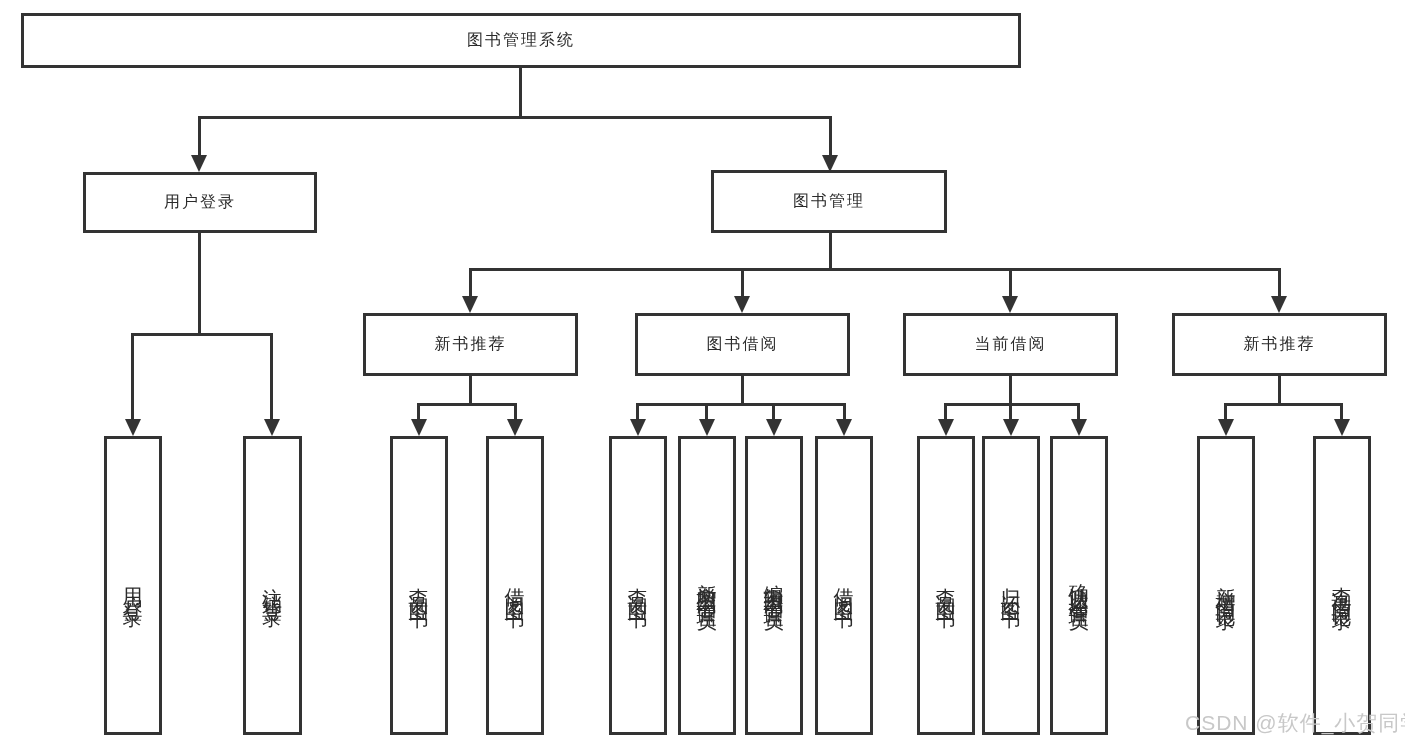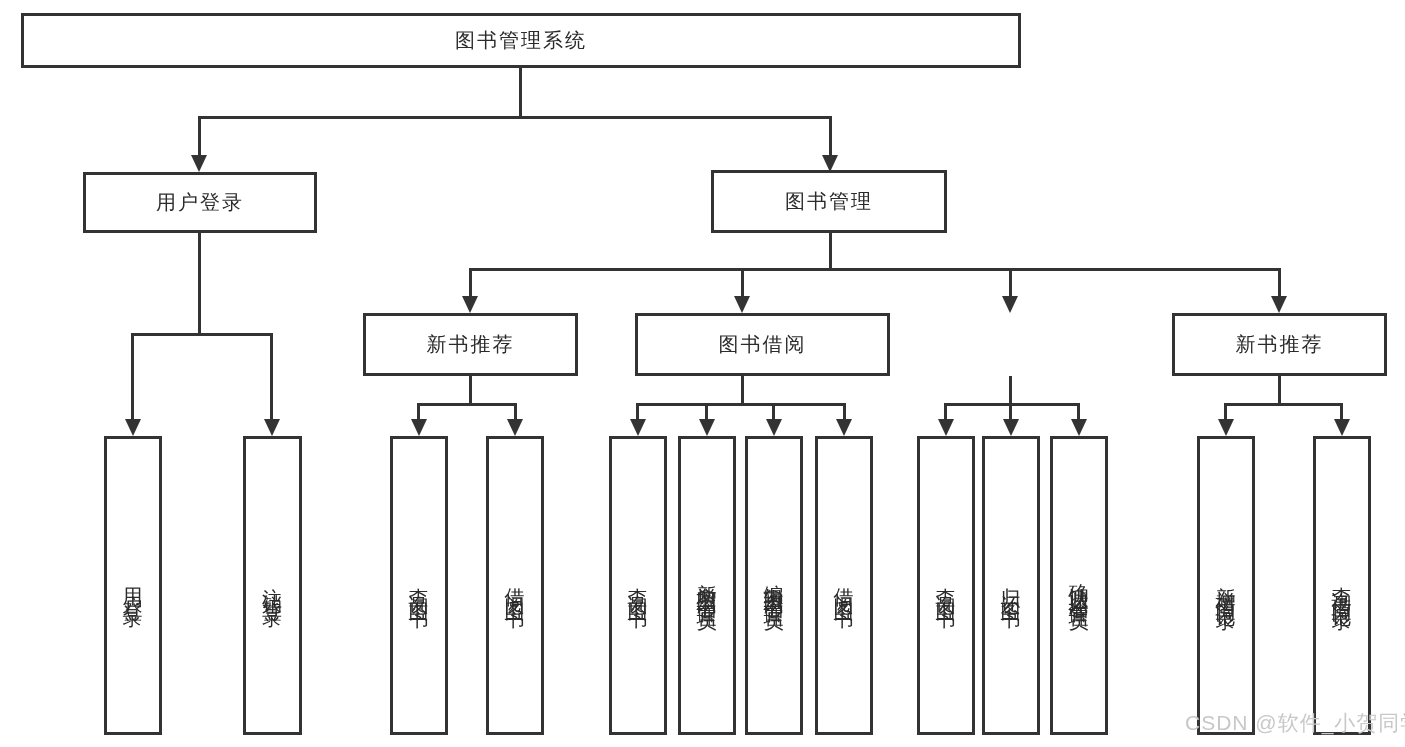--- a/index.html
+++ b/index.html
@@ -17,21 +17,21 @@
   }
   .box {
     position: absolute;
     box-sizing: border-box;
     border: 3px solid #333333;
     background: #ffffff;
     color: #2b2b2b;
     display: flex;
     align-items: center;
     justify-content: center;
-    font-size: 20px;
+    font-size: 16px;
     letter-spacing: 2px;
     text-align: center;
   }
   .leaf {
     position: absolute;
     box-sizing: border-box;
     border: 3px solid #333333;
     background: #ffffff;
     color: #2b2b2b;
     display: flex;
@@ -88,24 +88,27 @@
   </div>
 
   <div class="box" style="left:711px; top:170px; width:236px; height:63px;">
     <span>图书管理</span>
   </div>
 
   <div class="box" style="left:363px; top:313px; width:215px; height:63px;">
     <span>新书推荐</span>
   </div>
 
-  <div class="box" style="left:635px; top:313px; width:255px; height:63px;">
+  <div class="box" style="left:635px; top:313px; width:215px; height:63px;">
     <span>图书借阅</span>
   </div>
 
+  <div class="box" style="left:903px; top:313px; width:215px; height:63px;">
+    <span>当前借阅</span>
+  </div>
 
   <div class="box" style="left:1172px; top:313px; width:215px; height:63px;">
     <span>新书推荐</span>
   </div>
 
   <div class="leaf" style="left:104px; top:436px; width:58px; height:299px;">
     <span>用户登录</span>
   </div>
   <div class="leaf" style="left:243px; top:436px; width:59px; height:299px;">
     <span>注销登录</span>

